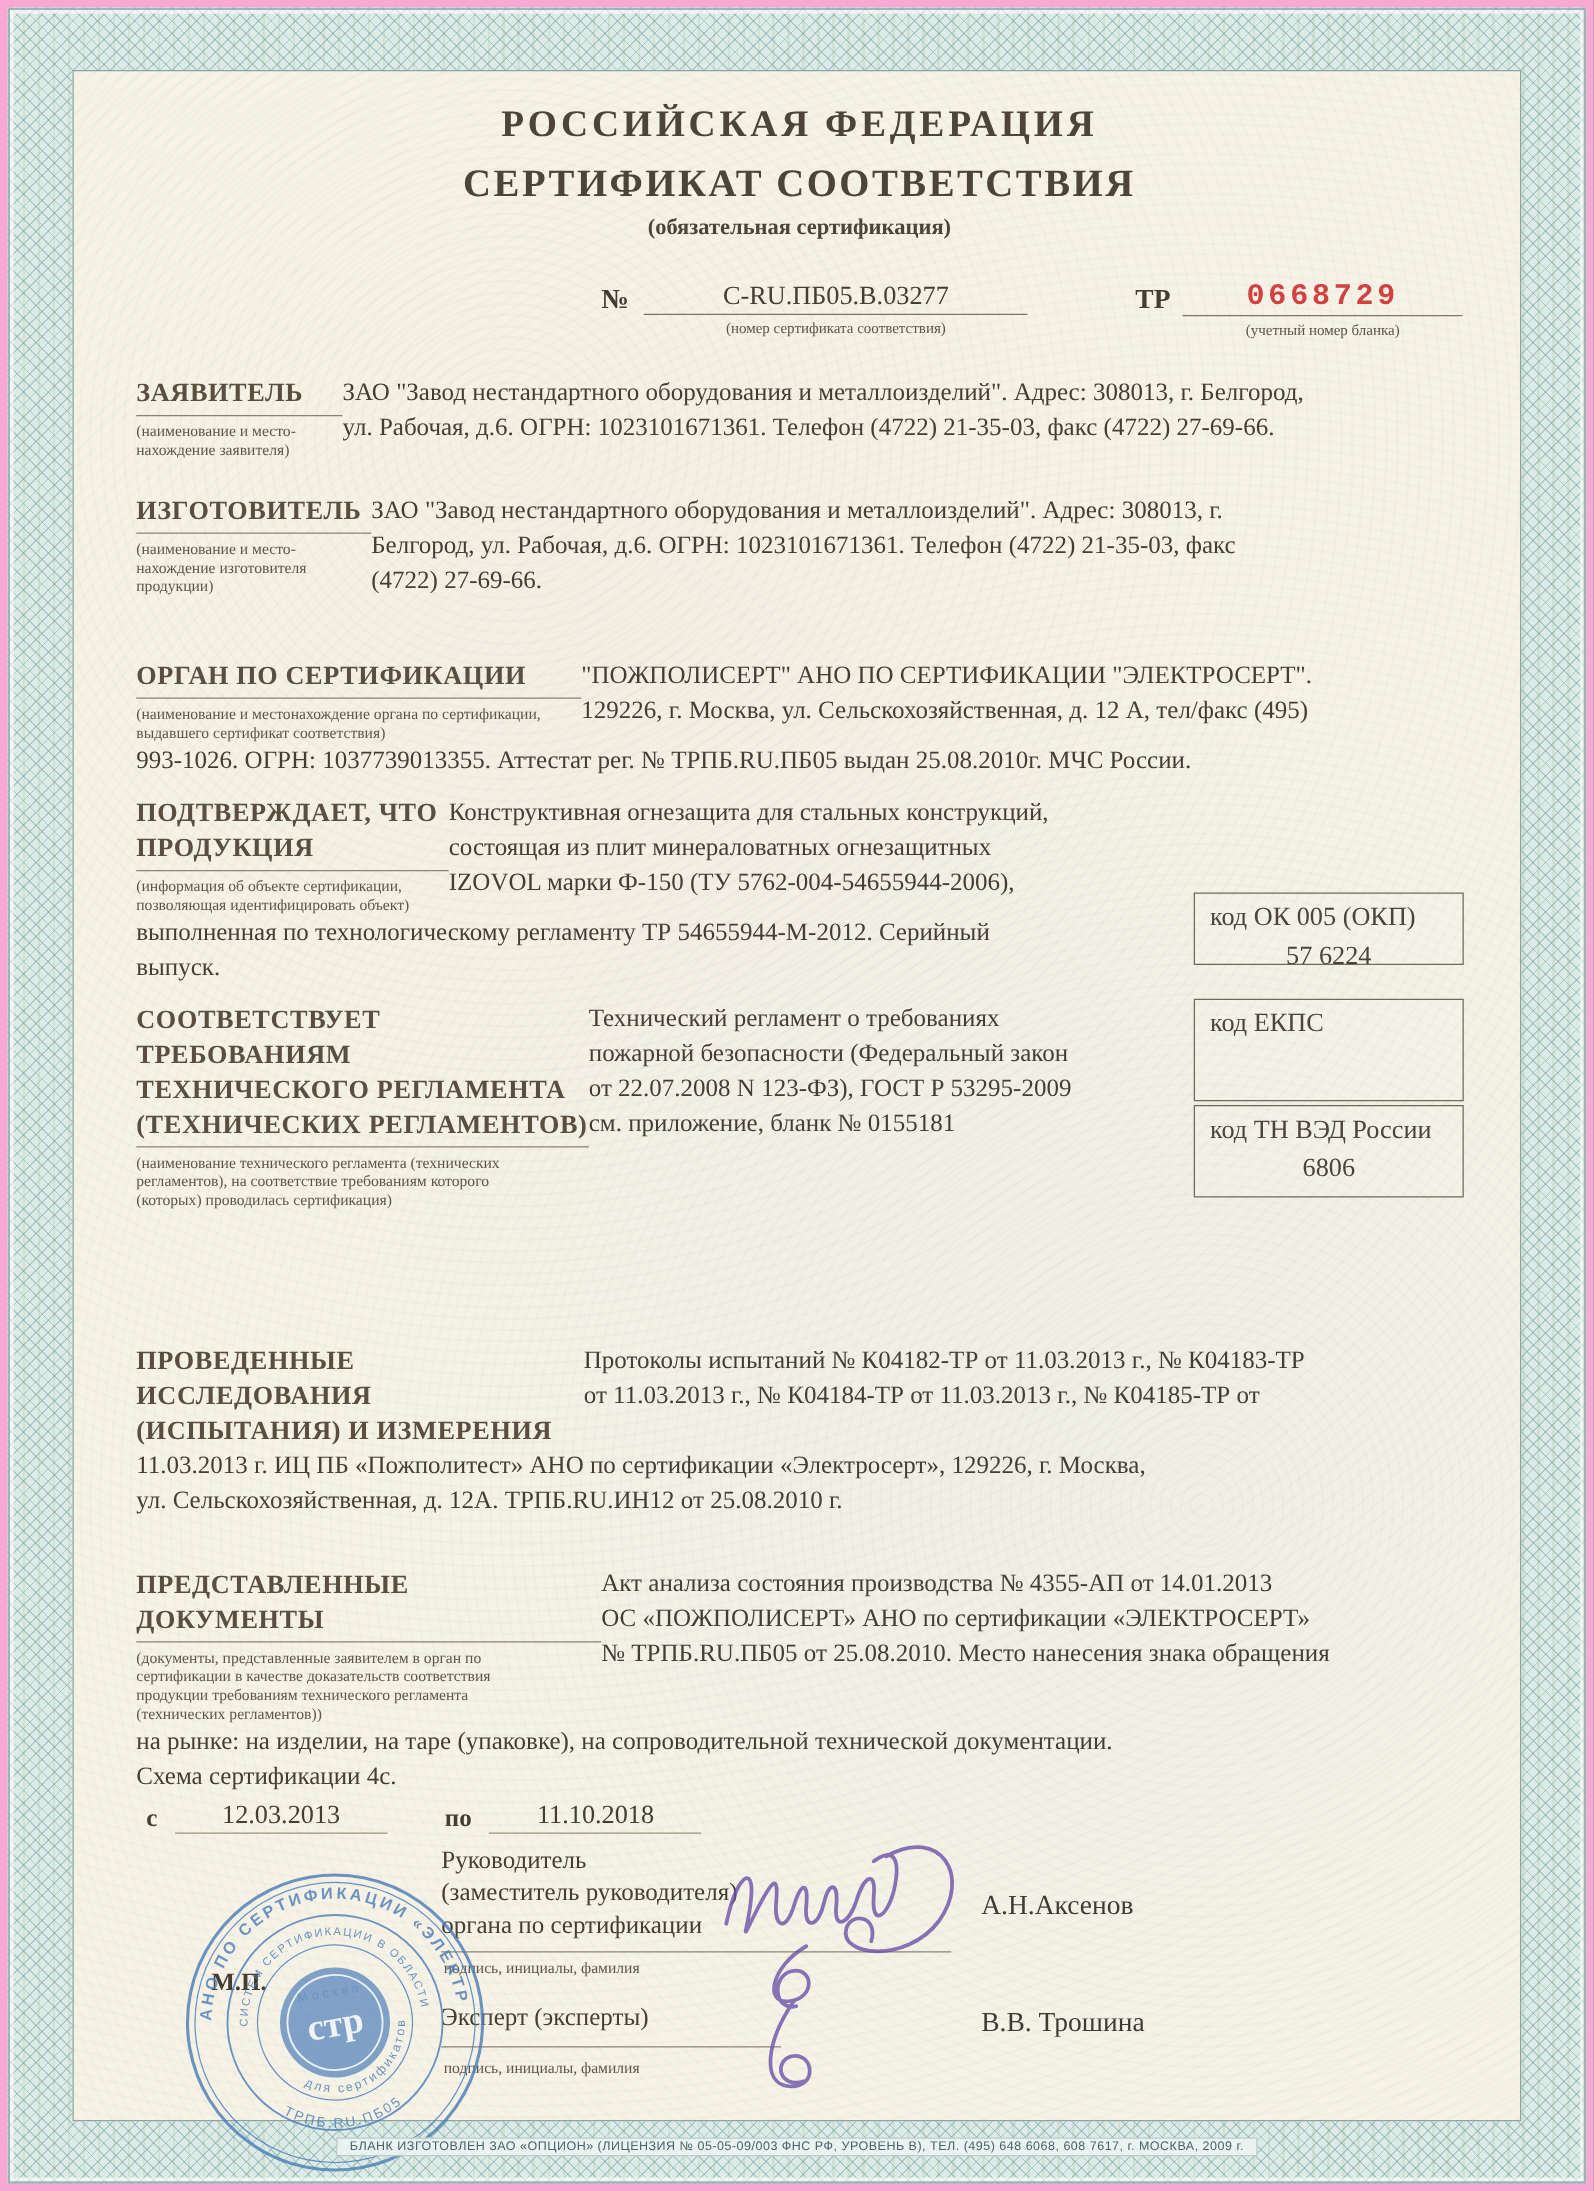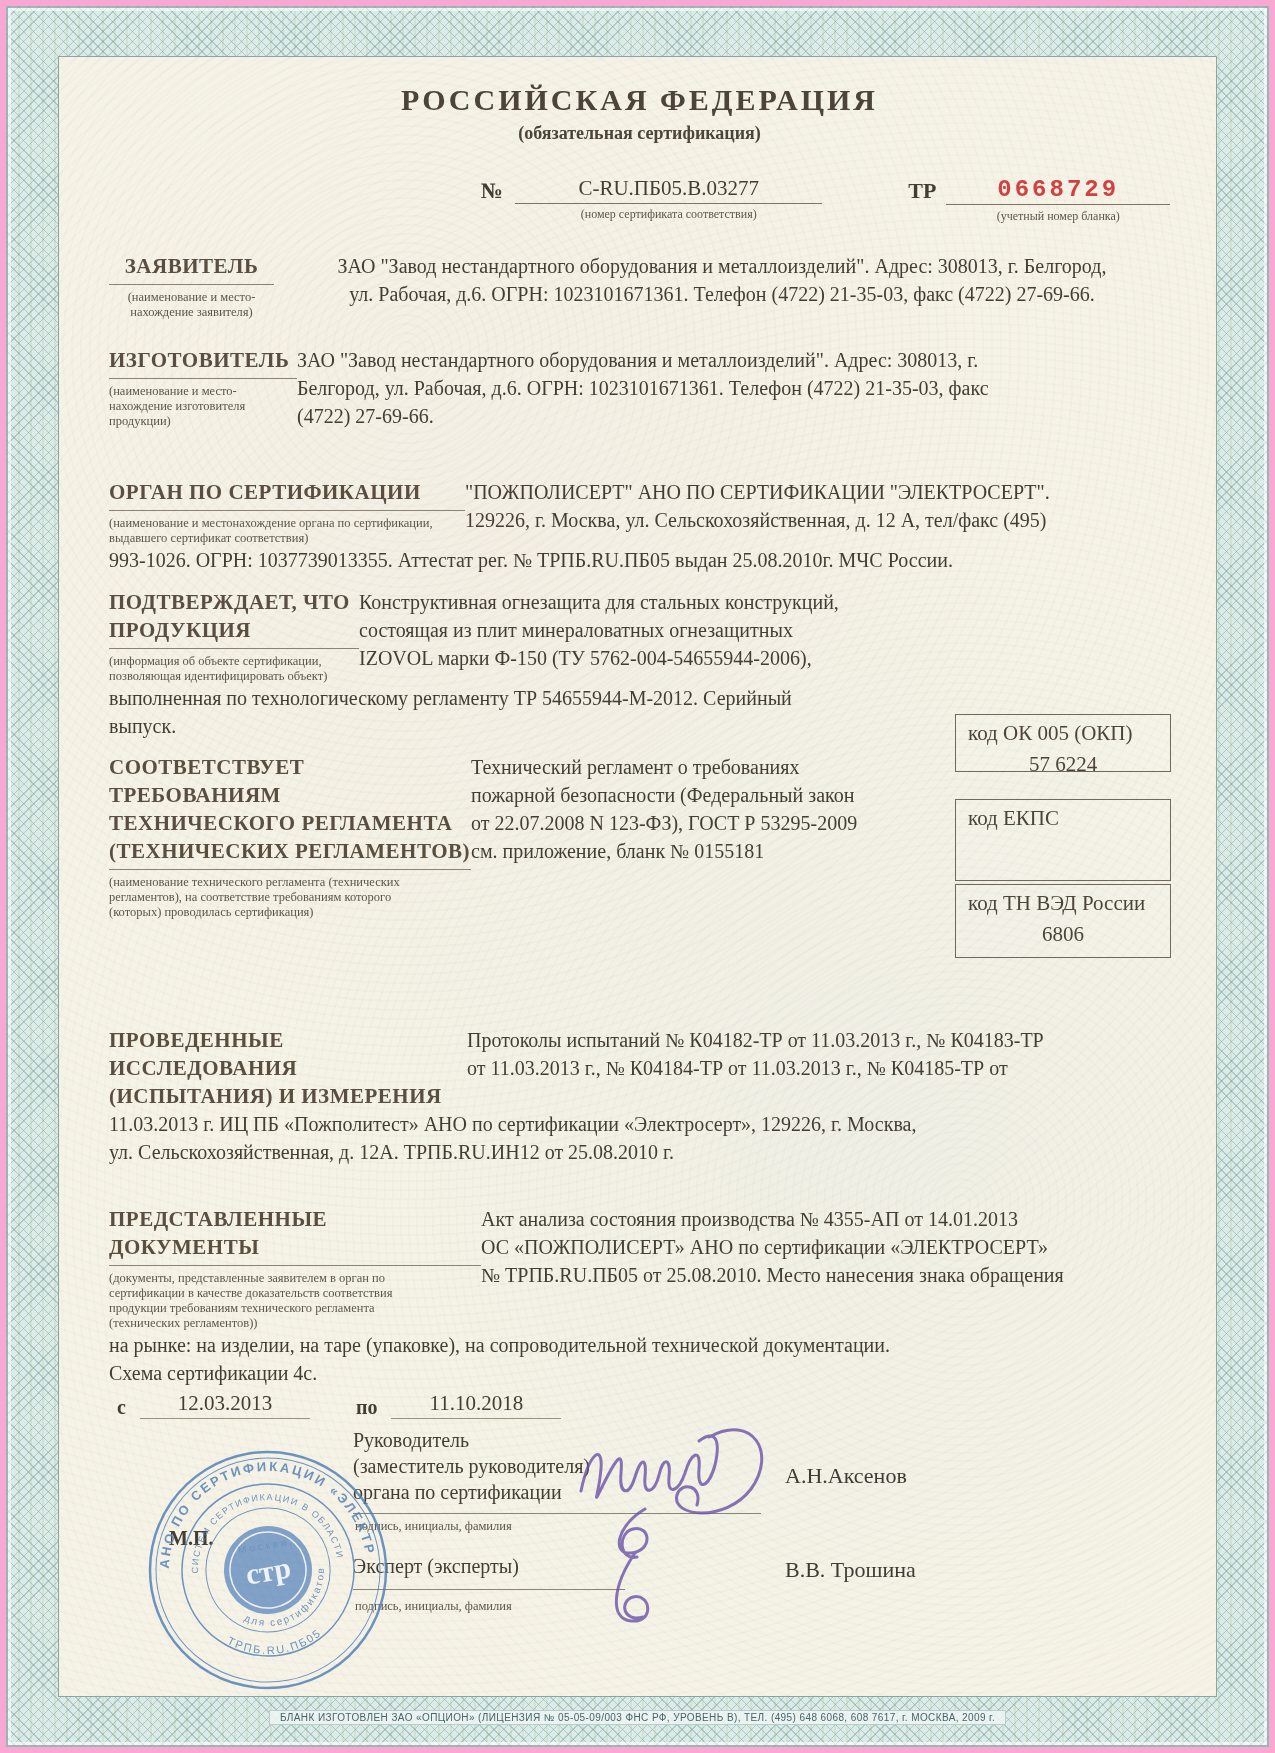--- a/index.html
+++ b/index.html
@@ -50,21 +50,21 @@
   
   .sec{position:relative;}
   .sec::after{content:"";display:block;clear:both;}
   .seclabel{float:left;}
   .seclabel .lt{font-size:21px;font-weight:bold;color:#594e3f;letter-spacing:.5px;line-height:28px;white-space:pre-line;border-bottom:1px solid #8a8272;padding-bottom:4px;}
   .seclabel .lt.norule{border-bottom:none;padding-bottom:0;}
   .seclabel .lc{font-size:12.5px;color:#5c564a;line-height:15px;margin-top:5px;white-space:pre-line;}
   .sectext{font-size:20px;line-height:28px;white-space:pre-line;margin:0;}
   .sectext.cont{clear:left;}
 
-  .sec-applicant{margin-top:28px;text-align:center;}    .sec-applicant .seclabel{width:165px;}
+  .sec-applicant{margin-top:28px;}    .sec-applicant .seclabel{width:165px;}
   .sec-manufacturer{margin-top:26px;} .sec-manufacturer .seclabel{width:188px;}
   .sec-body{margin-top:48px;}         .sec-body .seclabel{width:356px;}
   .sec-product{margin-top:14px;}      .sec-product .seclabel{width:250px;}
   .sec-compliance{margin-top:13px;}   .sec-compliance .seclabel{width:362px;}
   .sec-research{margin-top:106px;}    .sec-research .seclabel{width:358px;}
   .sec-documents{margin-top:39px;}    .sec-documents .seclabel{width:372px;}
 
   
   .codebox{position:absolute;right:45px;width:216px;border:1.5px solid #6f695a;box-sizing:border-box;padding:6px 12px;font-size:21px;color:#4c443a;background:rgba(255,255,255,.08);}
   .codebox .cv{text-align:center;margin-top:6px;}
@@ -105,20 +105,21 @@
 </head>
 <body>
 
 <div class="page">
   <div class="frame"></div>
 
   <div class="inner">
     <div class="content">
 
       <div class="t1">РОССИЙСКАЯ ФЕДЕРАЦИЯ</div>
+      <div class="t2">СЕРТИФИКАТ СООТВЕТСТВИЯ</div>
       <div class="t3">(обязательная сертификация)</div>
 
       <div class="numrow">
         <span class="sym">№</span>
         <span class="numfield">
           <span class="val" style="display:block;">C-RU.ПБ05.В.03277</span>
           <span class="cap" style="display:block;">(номер сертификата соответствия)</span>
         </span>
         <span class="trlabel">ТР</span>
         <span class="blankfield">

